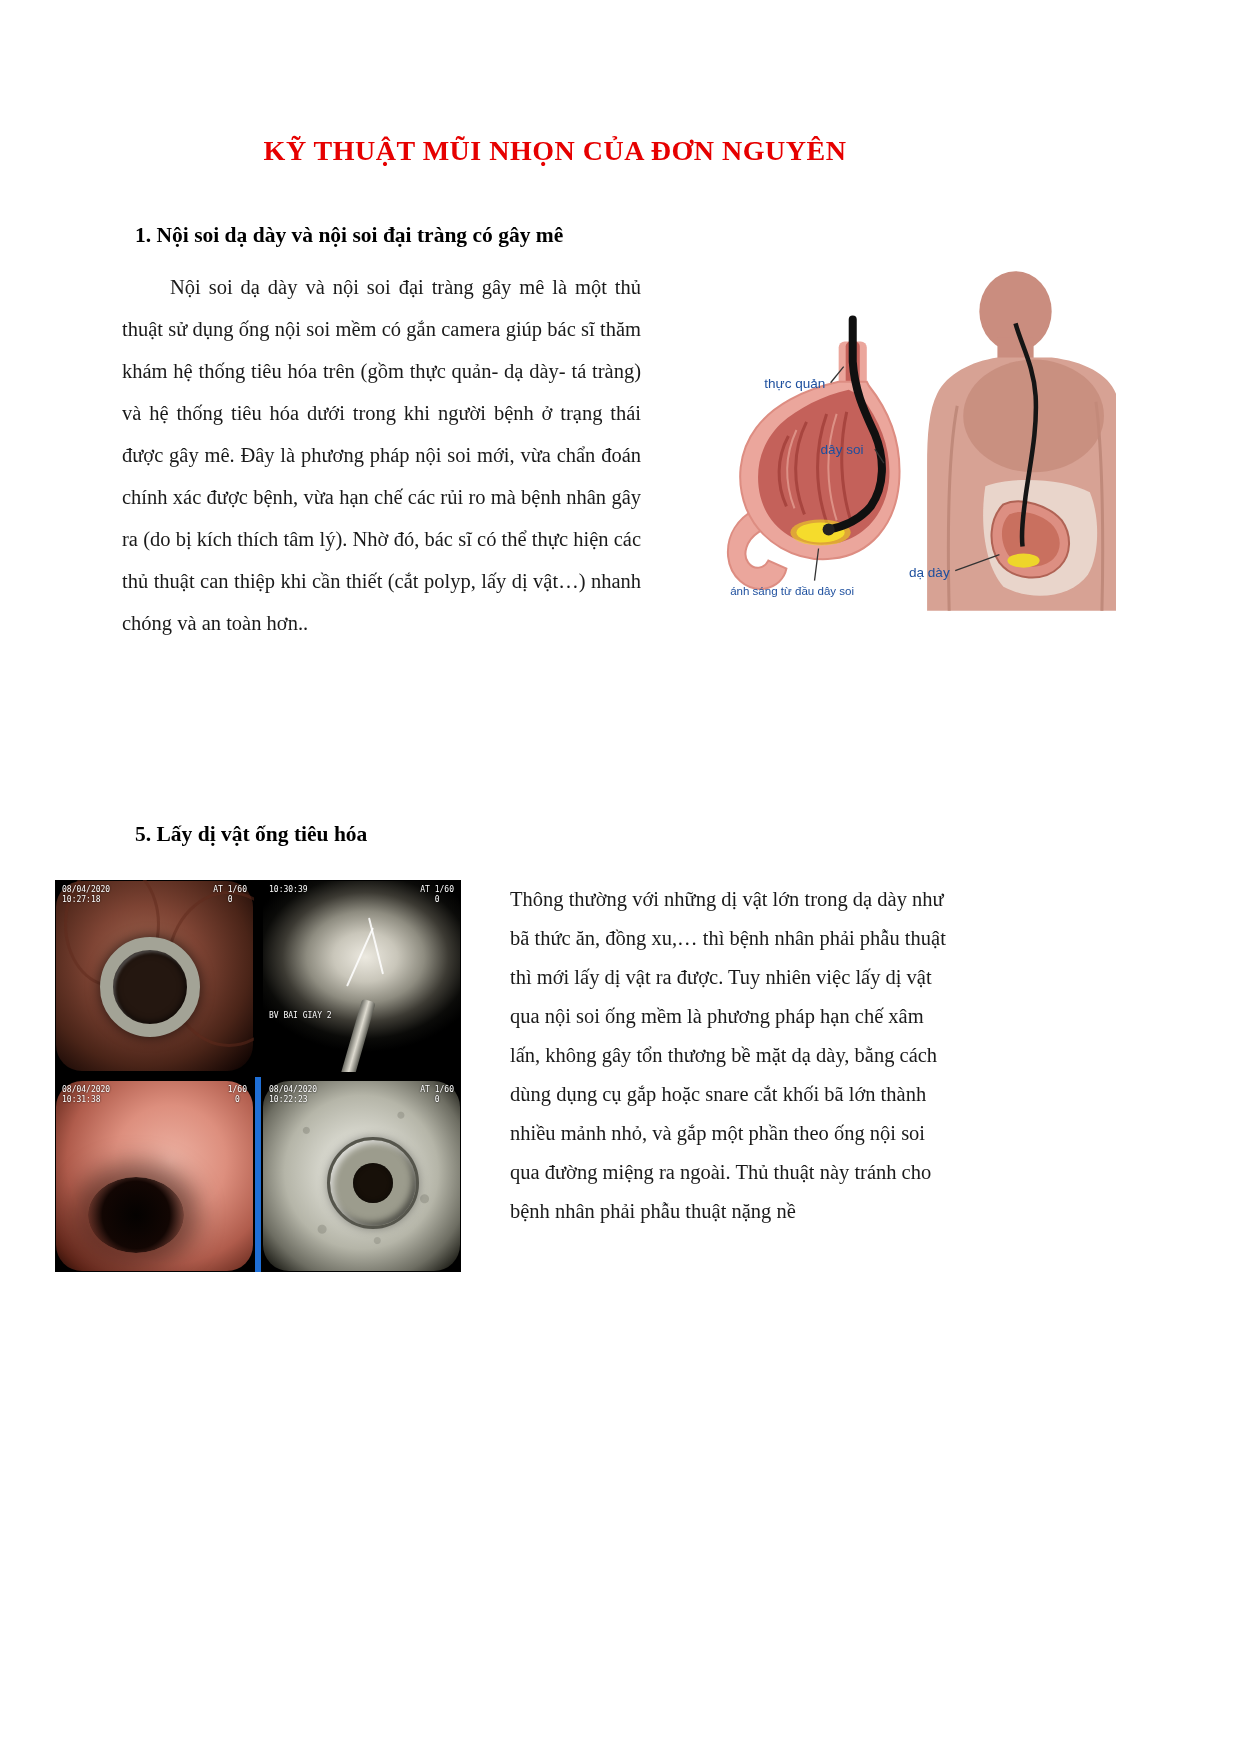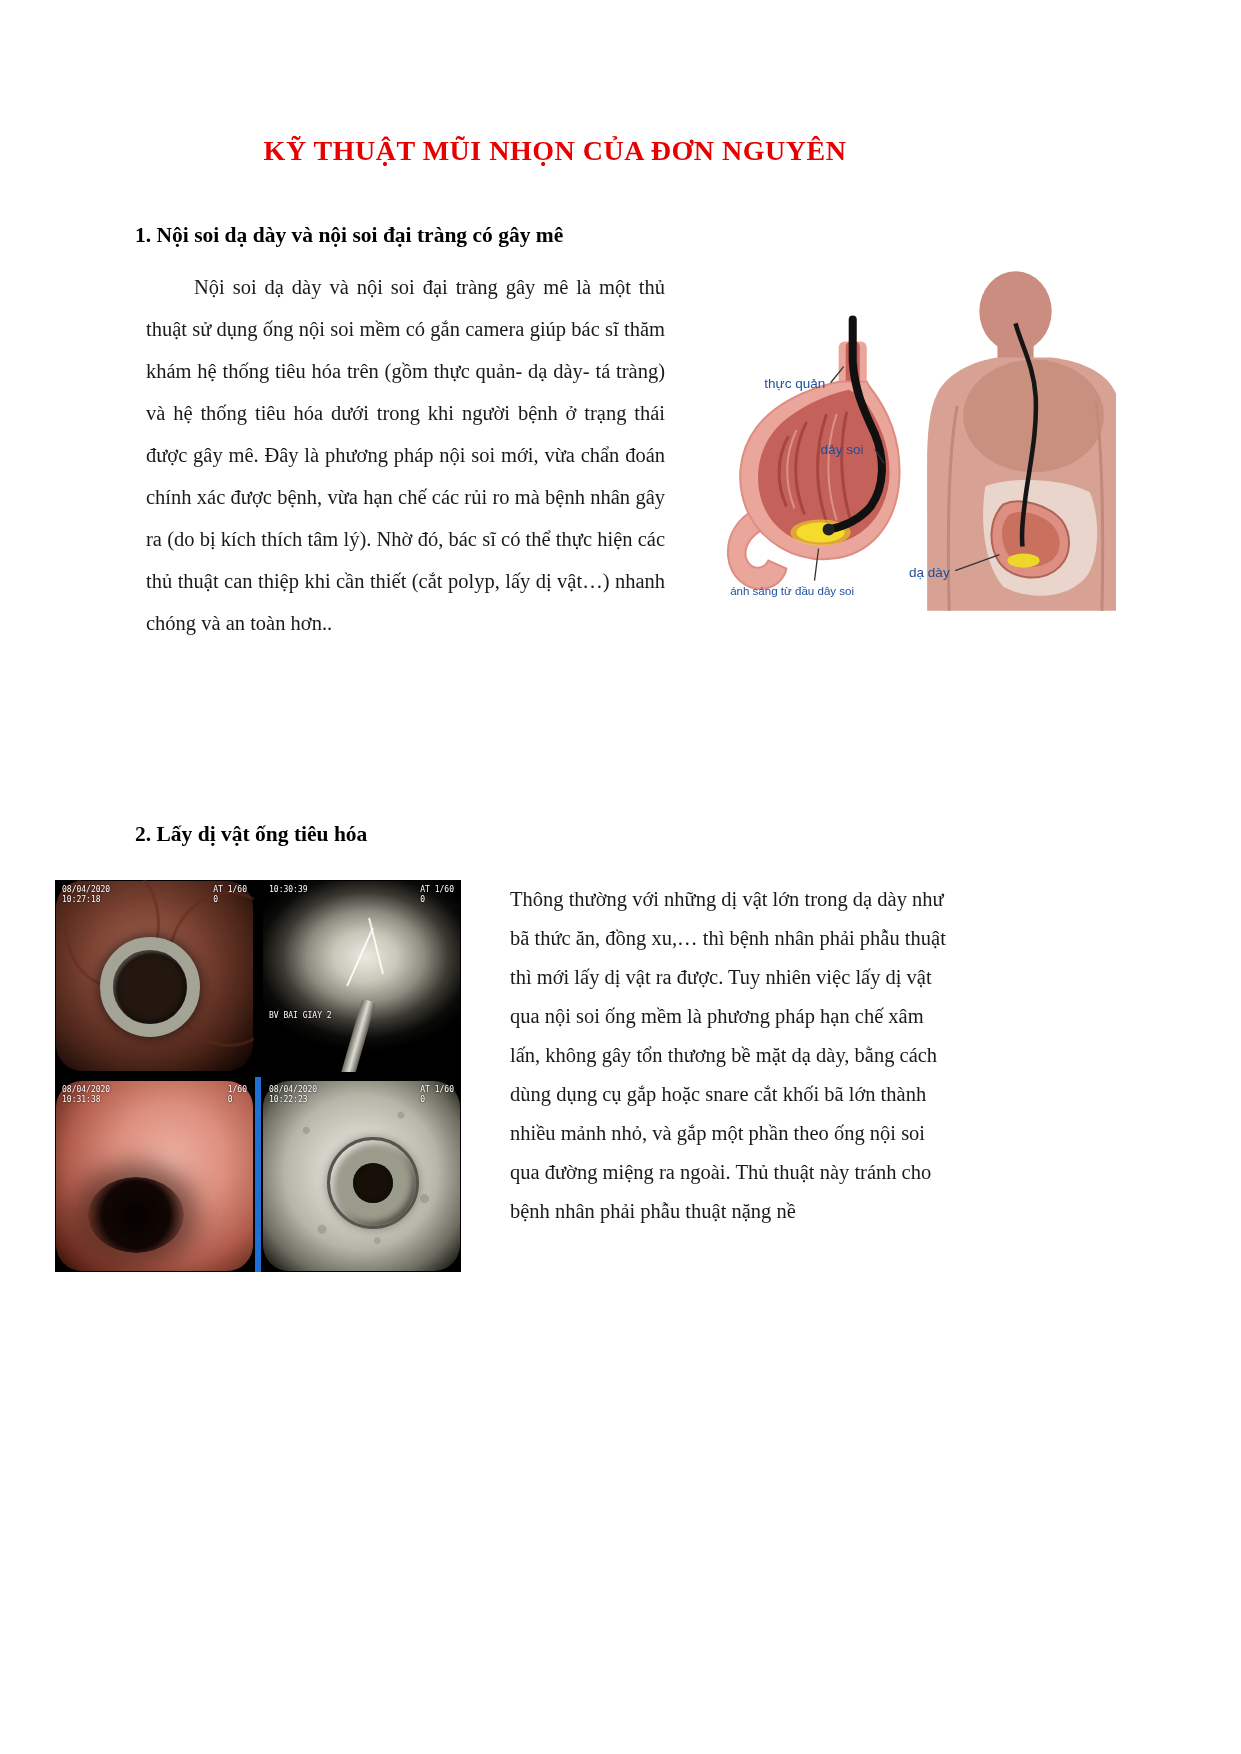--- a/index.html
+++ b/index.html
@@ -9,21 +9,21 @@
   }
   .doc-title {
     position:absolute; left:110px; top:135px; width:890px;
     text-align:center; color:#e60000; font-weight:bold; font-size:28px;
     letter-spacing:0.5px;
   }
   .heading { position:absolute; font-weight:bold; font-size:21.5px; color:#000; }
   .h1-pos { left:135px; top:213px;margin-top:10px; }
   .h2-pos { left:135px; top:822px; }
   .para1 {
-    position:absolute; left:146px; top:266px; width:519px;
+    position:absolute; left:122px; top:266px; width:519px;
     font-size:20.5px; line-height:42px; text-align:justify; text-indent:48px;
   }
   .para2 {
     position:absolute; left:510px; top:880px; width:438px;
     font-size:20.5px; line-height:39px; text-align:left;
   }
   .figure { position:absolute; left:702px; top:264px; width:414px; height:348px; }
   .figure svg { width:100%; height:100%; display:block; }
   .fig-label { font-family:"Liberation Sans", sans-serif; fill:#1d4f9e; font-size:13.5px; }
   .fig-label-sm { font-family:"Liberation Sans", sans-serif; fill:#1d4f9e; font-size:11.5px; }
@@ -85,21 +85,21 @@
       radial-gradient(circle at 58% 84%, rgba(90,90,80,.45) 0 3px, transparent 4px);
   }
 
   .blue-divider { position:absolute; left:200px; top:197px; width:6px; height:195px; background:#1f6fd6; z-index:4; }
 
   .ov {
     position:absolute; color:#fff; font-family:"DejaVu Sans Mono", monospace;
     font-size:8px; line-height:10px; z-index:3; text-shadow:0 0 2px #000;
   }
   .ov.tl { left:7px; top:5px; }
-  .ov.tr { right:7px; top:5px; text-align:left; }
+  .ov.tr { right:7px; top:5px; text-align:center; }
   .ov.ml { left:7px; top:131px; }
 </style>
 </head>
 <body>
 
 <div class="page">
 
   <div class="doc-title">KỸ THUẬT MŨI NHỌN CỦA ĐƠN NGUYÊN</div>
 
   <div class="heading h1-pos">1. Nội soi dạ dày và nội soi đại tràng có gây mê</div>
@@ -157,21 +157,21 @@
 
       <g>
         <text class="fig-label" x="62" y="122">thực quản</text>
         <text class="fig-label" x="118" y="188">dây soi</text>
         <text class="fig-label" x="206" y="310">dạ dày</text>
         <text class="fig-label-sm" x="28" y="328">ánh sáng từ đầu dây soi</text>
       </g>
     </svg>
   </div>
 
-  <div class="heading h2-pos">2. Lấy dị vật ống tiêu hóa</div>
+  <div class="heading h2-pos">5. Lấy dị vật ống tiêu hóa</div>
 
   <div class="endogrid">
 
     <div class="panel">
       <div class="view v1">
         <div class="fold fa"></div>
         <div class="fold fb"></div>
         <div class="ring1"></div>
       </div>
       <div class="ov tl">

